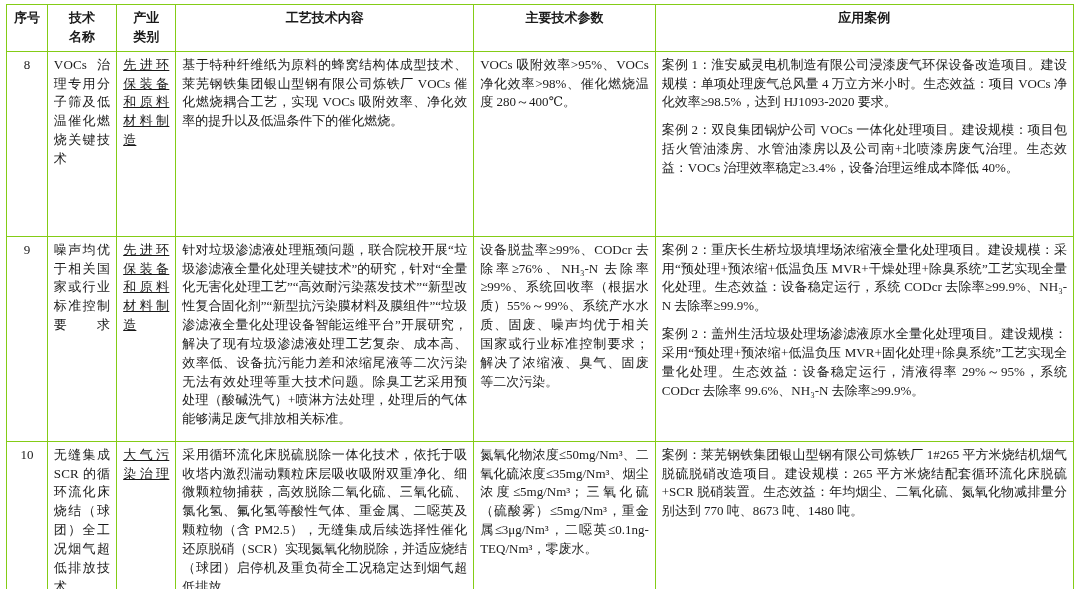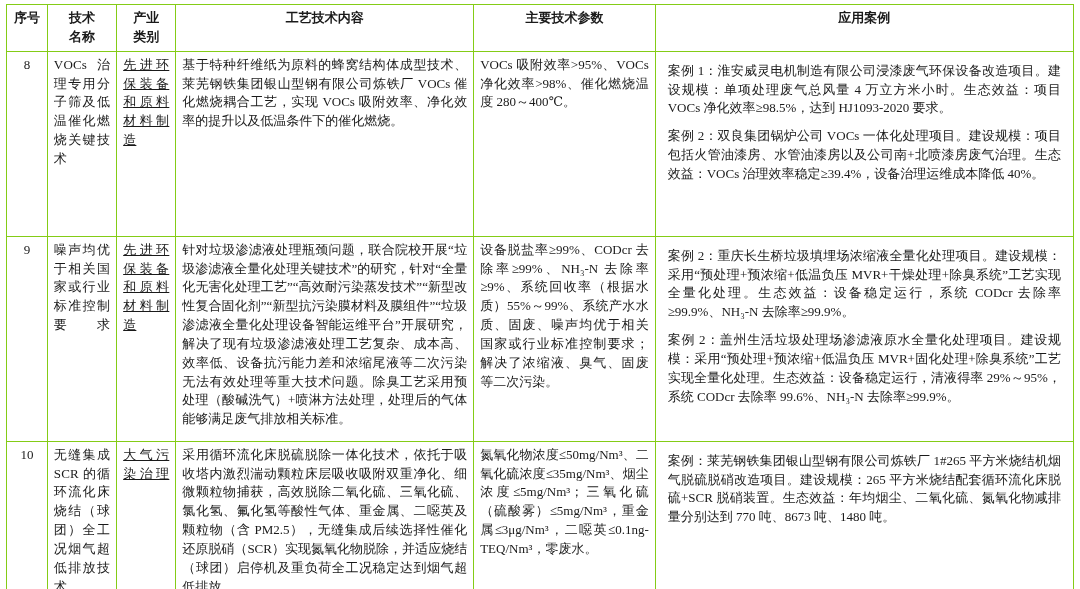--- a/index.html
+++ b/index.html
@@ -64,21 +64,21 @@
   td.cell-cat {
     vertical-align: middle;
     text-decoration: underline;
   }
   td.cell-content,
   td.cell-param,
   td.cell-case {
     text-align: justify;
   }
   .para {
-    margin: 6px;
+    margin: 0;
     text-indent: 0;
   }
   .para + .para {
     margin-top: 9px;
   }
   .row-8 td { height: 176px; }
   .row-9 td { height: 196px; }
   .row-10 td { height: 168px; }
 </style>
 </head>
@@ -112,29 +112,29 @@
     </thead>
     <tbody>
       <tr class="row-8">
         <td class="cell-no">8</td>
         <td class="cell-name">VOCs 治理专用分子筛及低温催化燃烧关键技术</td>
         <td class="cell-cat">先进环保装备和原料材料制造</td>
         <td class="cell-content">基于特种纤维纸为原料的蜂窝结构体成型技术、莱芜钢铁集团银山型钢有限公司炼铁厂 VOCs 催化燃烧耦合工艺，实现 VOCs 吸附效率、净化效率的提升以及低温条件下的催化燃烧。</td>
         <td class="cell-param">VOCs 吸附效率&gt;95%、VOCs 净化效率&gt;98%、催化燃烧温度 280～400℃。</td>
         <td class="cell-case">
           <p class="para">案例 1：淮安威灵电机制造有限公司浸漆废气环保设备改造项目。建设规模：单项处理废气总风量 4 万立方米小时。生态效益：项目 VOCs 净化效率≥98.5%，达到 HJ1093-2020 要求。</p>
-          <p class="para">案例 2：双良集团锅炉公司 VOCs 一体化处理项目。建设规模：项目包括火管油漆房、水管油漆房以及公司南+北喷漆房废气治理。生态效益：VOCs 治理效率稳定≥39.4%，设备治理运维成本降低 40%。</p>
+          <p class="para">案例 2：双良集团锅炉公司 VOCs 一体化处理项目。建设规模：项目包括火管油漆房、水管油漆房以及公司南+北喷漆房废气治理。生态效益：VOCs 治理效率稳定≥3.4%，设备治理运维成本降低 40%。</p>
         </td>
       </tr>
       <tr class="row-9">
         <td class="cell-no">9</td>
         <td class="cell-name">噪声均优于相关国家或行业标准控制要求</td>
         <td class="cell-cat">先进环保装备和原料材料制造</td>
         <td class="cell-content">针对垃圾渗滤液处理瓶颈问题，联合院校开展“垃圾渗滤液全量化处理关键技术”的研究，针对“全量化无害化处理工艺”“高效耐污染蒸发技术”“新型改性复合固化剂”“新型抗污染膜材料及膜组件”“垃圾渗滤液全量化处理设备智能运维平台”开展研究，解决了现有垃圾渗滤液处理工艺复杂、成本高、效率低、设备抗污能力差和浓缩尾液等二次污染无法有效处理等重大技术问题。除臭工艺采用预处理（酸碱洗气）+喷淋方法处理，处理后的气体能够满足废气排放相关标准。</td>
-        <td class="cell-param">设备脱盐率≥99%、CODcr 去除率≥99%、NH₃-N 去除率≥9%、系统回收率（根据水质）55%～99%、系统产水水质、固废、噪声均优于相关国家或行业标准控制要求；解决了浓缩液、臭气、固废等二次污染。</td>
+        <td class="cell-param">设备脱盐率≥99%、CODcr 去除率≥76%、NH₃-N 去除率≥99%、系统回收率（根据水质）55%～99%、系统产水水质、固废、噪声均优于相关国家或行业标准控制要求；解决了浓缩液、臭气、固废等二次污染。</td>
         <td class="cell-case">
           <p class="para">案例 2：重庆长生桥垃圾填埋场浓缩液全量化处理项目。建设规模：采用“预处理+预浓缩+低温负压 MVR+干燥处理+除臭系统”工艺实现全量化处理。生态效益：设备稳定运行，系统 CODcr 去除率≥99.9%、NH₃-N 去除率≥99.9%。</p>
           <p class="para">案例 2：盖州生活垃圾处理场渗滤液原水全量化处理项目。建设规模：采用“预处理+预浓缩+低温负压 MVR+固化处理+除臭系统”工艺实现全量化处理。生态效益：设备稳定运行，清液得率 29%～95%，系统 CODcr 去除率 99.6%、NH₃-N 去除率≥99.9%。</p>
         </td>
       </tr>
       <tr class="row-10">
         <td class="cell-no">10</td>
         <td class="cell-name">无缝集成 SCR 的循环流化床烧结（球团）全工况烟气超低排放技术</td>
         <td class="cell-cat">大气污染治理</td>
         <td class="cell-content">采用循环流化床脱硫脱除一体化技术，依托于吸收塔内激烈湍动颗粒床层吸收吸附双重净化、细微颗粒物捕获，高效脱除二氧化硫、三氧化硫、氯化氢、氟化氢等酸性气体、重金属、二噁英及颗粒物（含 PM2.5），无缝集成后续选择性催化还原脱硝（SCR）实现氮氧化物脱除，并适应烧结（球团）启停机及重负荷全工况稳定达到烟气超低排放。</td>

